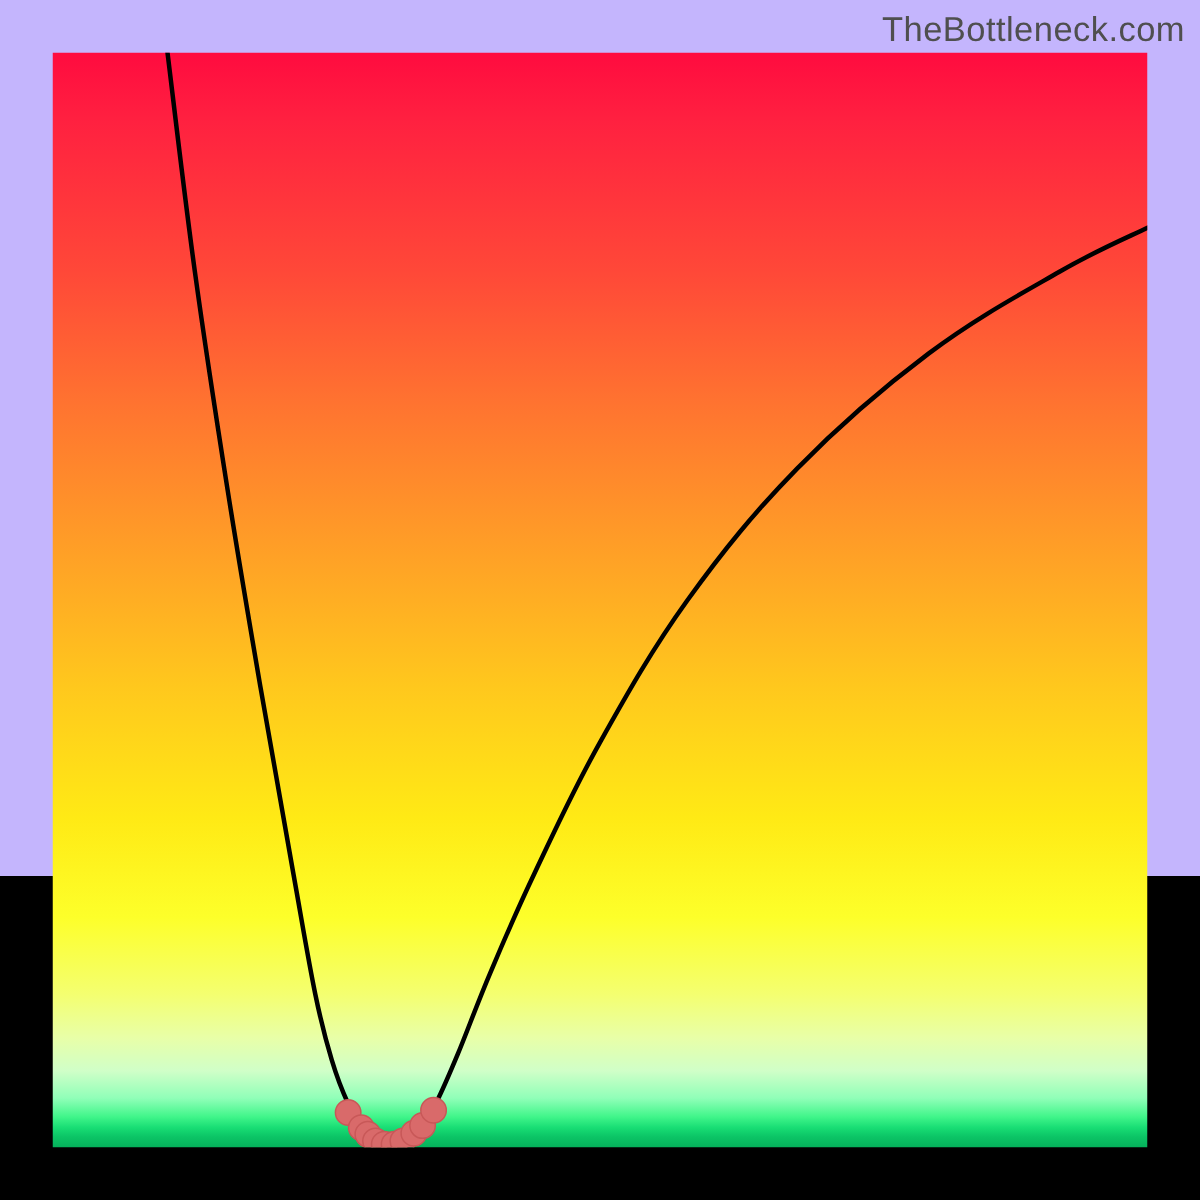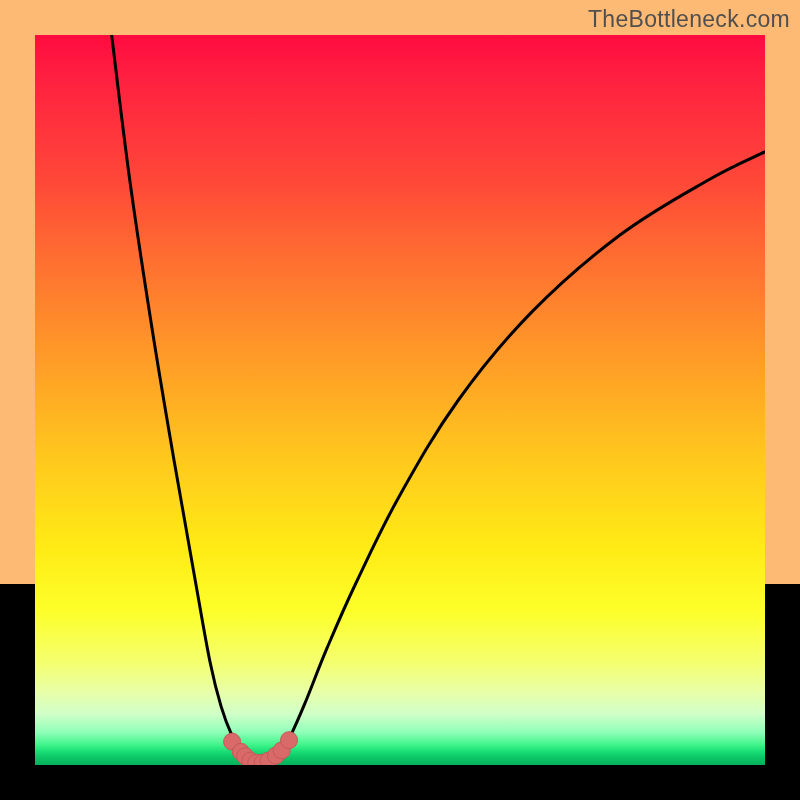--- a/index.html
+++ b/index.html
@@ -10,21 +10,21 @@
     background: #000;
     overflow: hidden;
     font-family: Arial, Helvetica, sans-serif;
   }
   .frame {
     position: absolute;
     left: 0;
     top: 0;
     width: 800px;
     height: 584px;
-    background: #fdba74;
+    background: #c4b5fd;
   }
   .plot-area {
     position: absolute;
     left: 35px;
     top: 35px;
     width: 730px;
     height: 730px;
     overflow: hidden;
   }
   .gradient {

